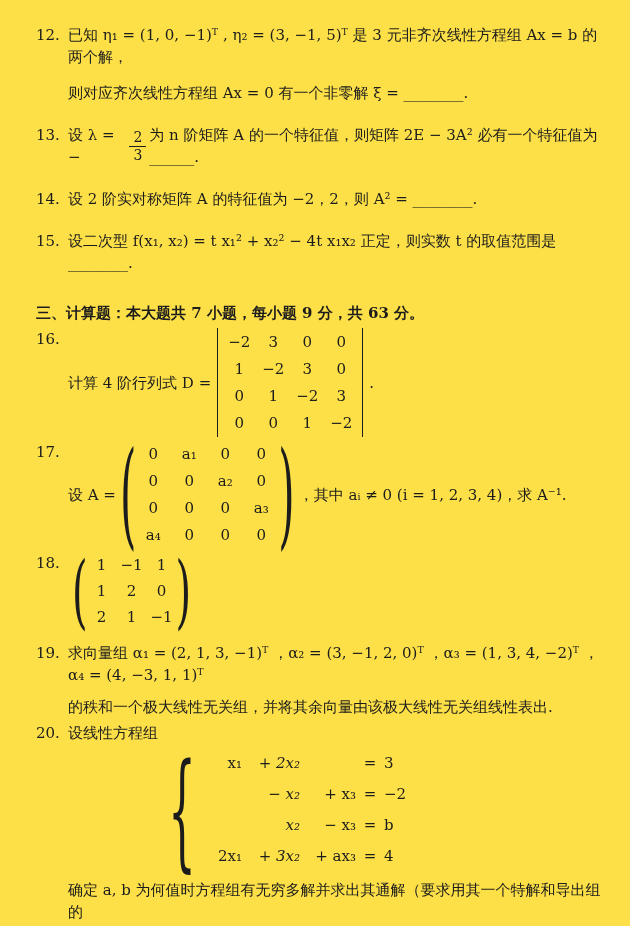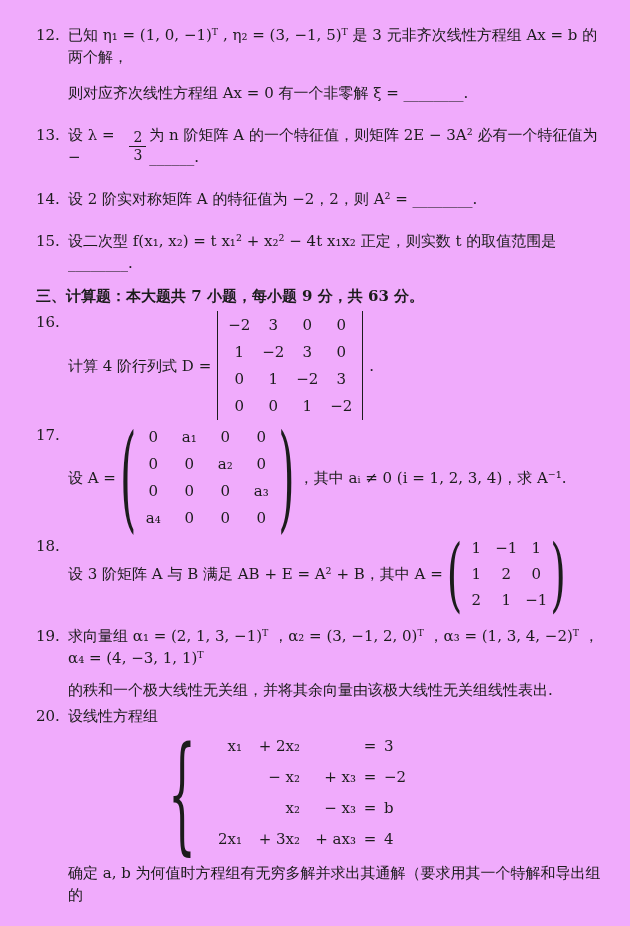--- a/index.html
+++ b/index.html
@@ -1,28 +1,28 @@
 <!DOCTYPE html>
 <html><head>
 <meta charset="utf-8">
 <style>
   html,body { margin:0; padding:0; background:#e8e8e8; }
   .page {
-    width:630px; height:926px; margin:0 auto; background:#f0abfc;
+    width:630px; height:926px; margin:0 auto; background:#fde047;
     position:relative; color:#1c1c1c; overflow:hidden;
     font-family:'DejaVu Serif','DejaVu Sans','Liberation Serif',serif;
     font-size:15px; line-height:22px;
   }
   .content { padding:18px 26px 0 36px; }
   .q { display:flex; align-items:flex-start; }
   .qnum { flex:none; width:32px; }
   .qbody { flex:1; }
   .gap14 { height:14px; } .gap10 { height:10px; }
   .m-top16 { margin-top:20px; } .m-top20 { margin-top:20px; }
-  .m-top28 { margin-top:11px; } .m-top10 { margin-top:4px; }
+  .m-top28 { margin-top:28px; } .m-top10 { margin-top:4px; }
   .m-top12 { margin-top:12px; } .m-top6 { margin-top:6px; }
   .section-title { font-weight:bold; }
   .mathline { display:flex; align-items:center; flex-wrap:nowrap; }
   
   .frac { display:inline-flex; flex-direction:column; text-align:center;
           vertical-align:middle; font-size:14px; line-height:17px; margin:0 3px; }
   .frac .num { border-bottom:1.2px solid #1c1c1c; padding:0 4px; }
   
   .det { display:grid; grid-template-columns:repeat(4,26px); column-gap:8px;
          row-gap:5px; text-align:center; align-items:center;
@@ -38,21 +38,21 @@
            font-weight:400; color:#1c1c1c; }
   .paren.p4 { font-size:42px; transform:scaleY(2.75); }
   .paren.p3 { font-size:40px; transform:scaleY(2.0); }
   .brace { font-family:'DejaVu Serif',serif; font-size:44px; line-height:1;
            display:inline-block; transform:scaleY(2.9); margin-right:10px; }
   
   .sys { display:flex; align-items:center; margin-left:100px; margin-top:8px; }
   .sys-grid { display:grid; grid-template-columns:36px 52px 50px 16px 28px;
               column-gap:6px; row-gap:9px; align-items:center; }
   .sys-grid .t1 { text-align:right; }
-  .sys-grid .t2 { text-align:right; }
+  .sys-grid .t2 { text-align:right;font-style:italic; }
   .sys-grid .t3 { text-align:right; }
   .sys-grid .eq { text-align:center; }
   .sys-grid .rhs { text-align:left; }
   .footer { position:absolute; left:0; right:0; top:876px; text-align:center;
             font-size:14.5px; color:#222; }
   .cell { display:block; }
 </style>
 </head>
 <body>
 
@@ -144,21 +144,20 @@
           </span>
           <span class="paren p4">)</span>
         </span>
         <span>，其中 aᵢ ≠ 0 (i = 1, 2, 3, 4)，求 A⁻¹.</span>
       </div>
     </div>
 
     <div class="q m-top10">
       <div class="qnum">18.</div>
       <div class="qbody mathline">
-        <span>设 3 阶矩阵 A 与 B 满足 AB + E = A² + B，其中 A =</span>
         <span class="pmat">
           <span class="paren p3">(</span>
           <span class="mat3">
             <span class="cell">1</span>
             <span class="cell">−1</span>
             <span class="cell">1</span>
             <span class="cell">1</span>
             <span class="cell">2</span>
             <span class="cell">0</span>
             <span class="cell">2</span>

